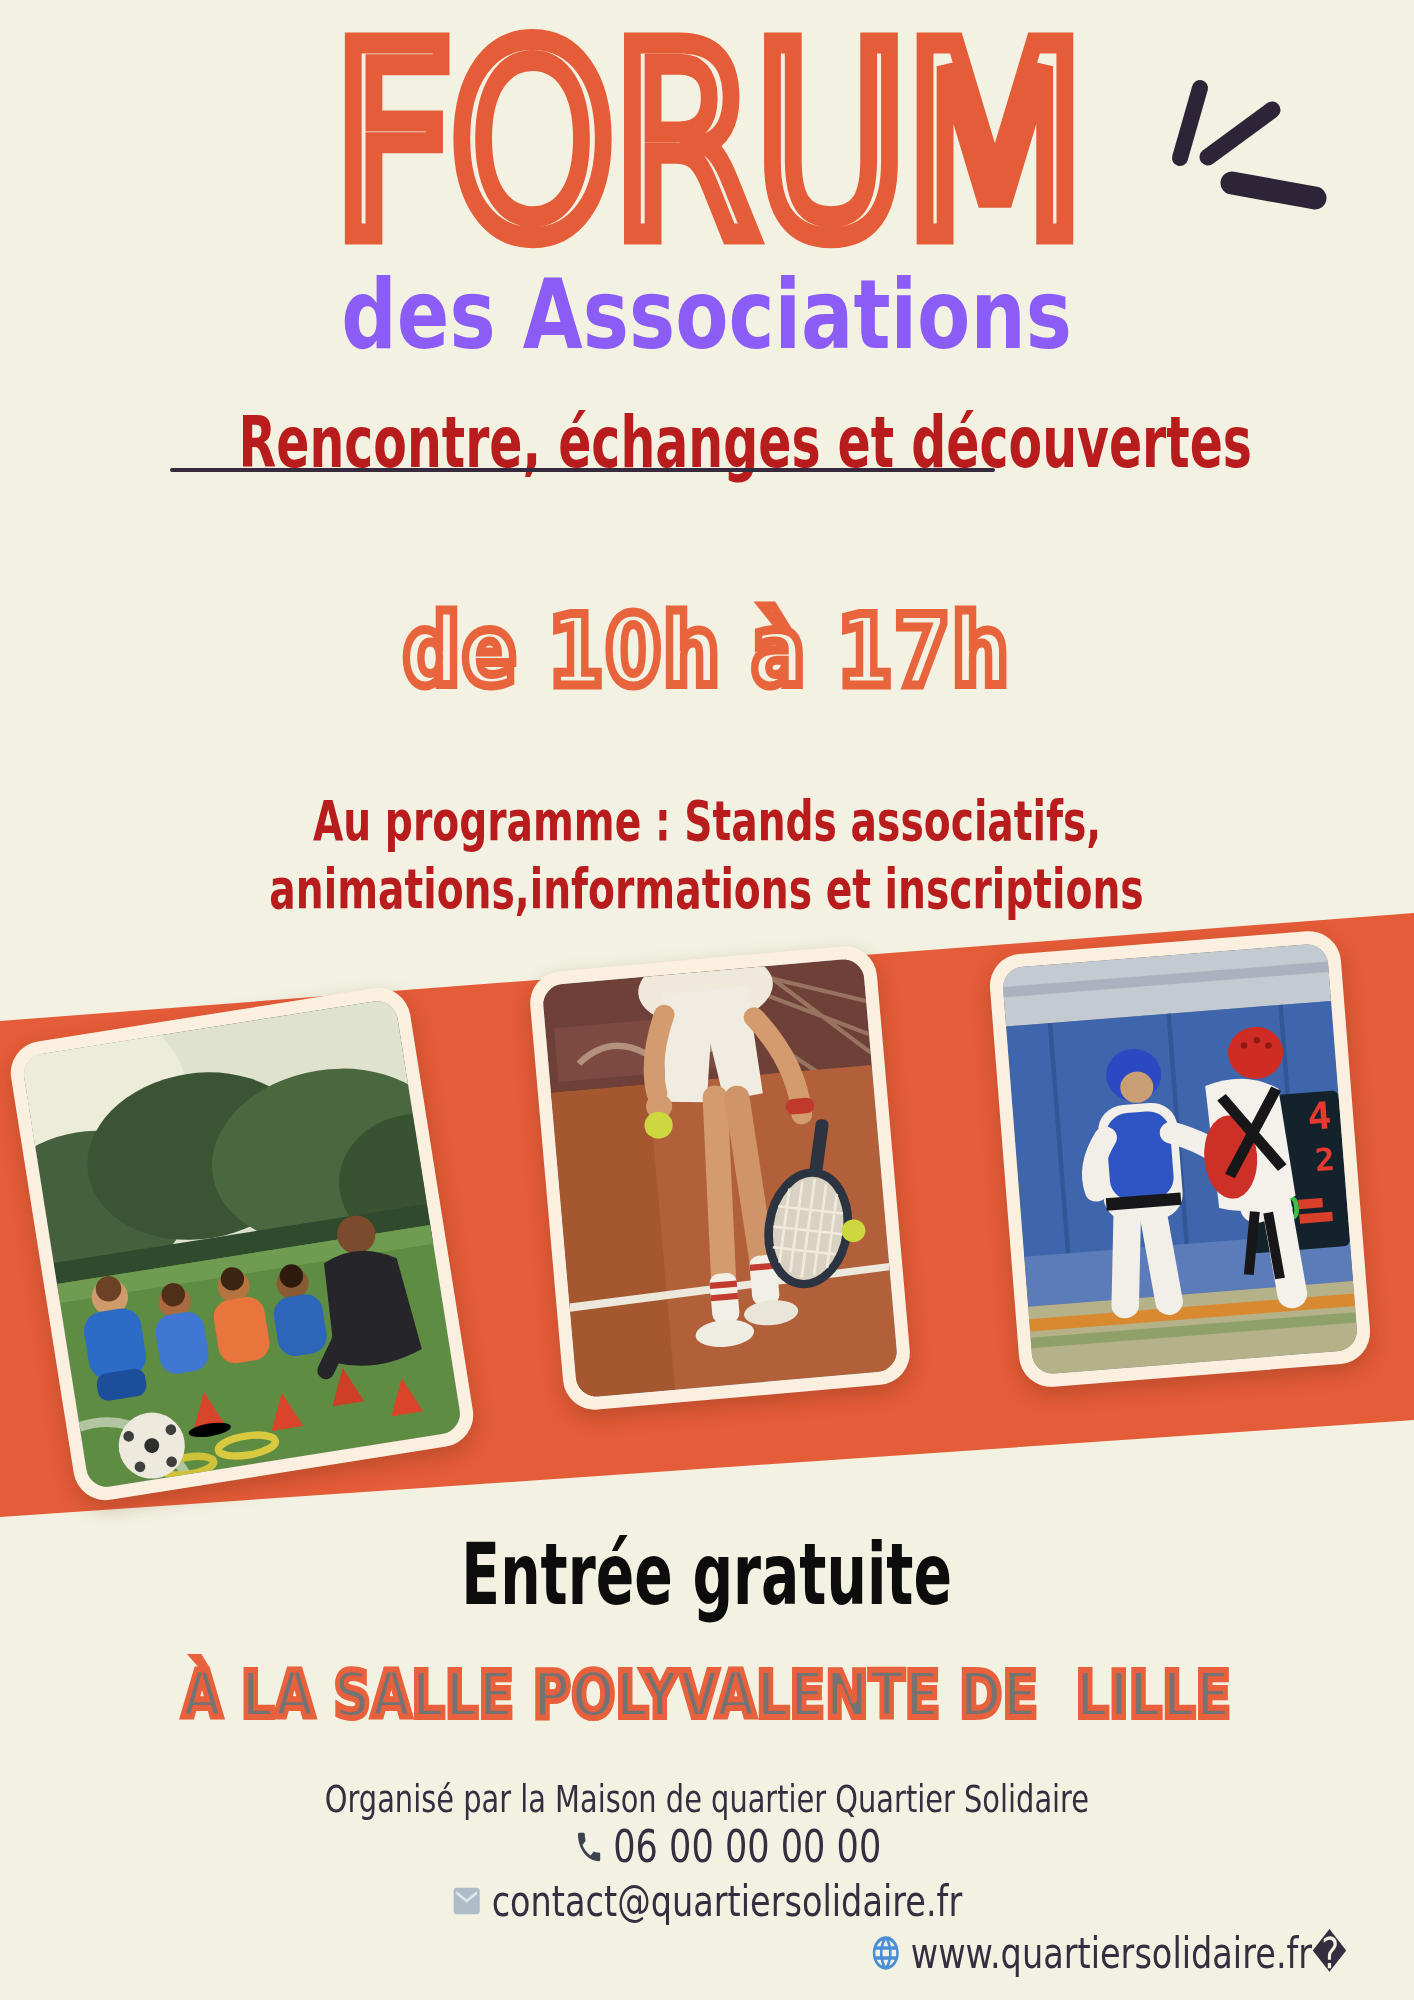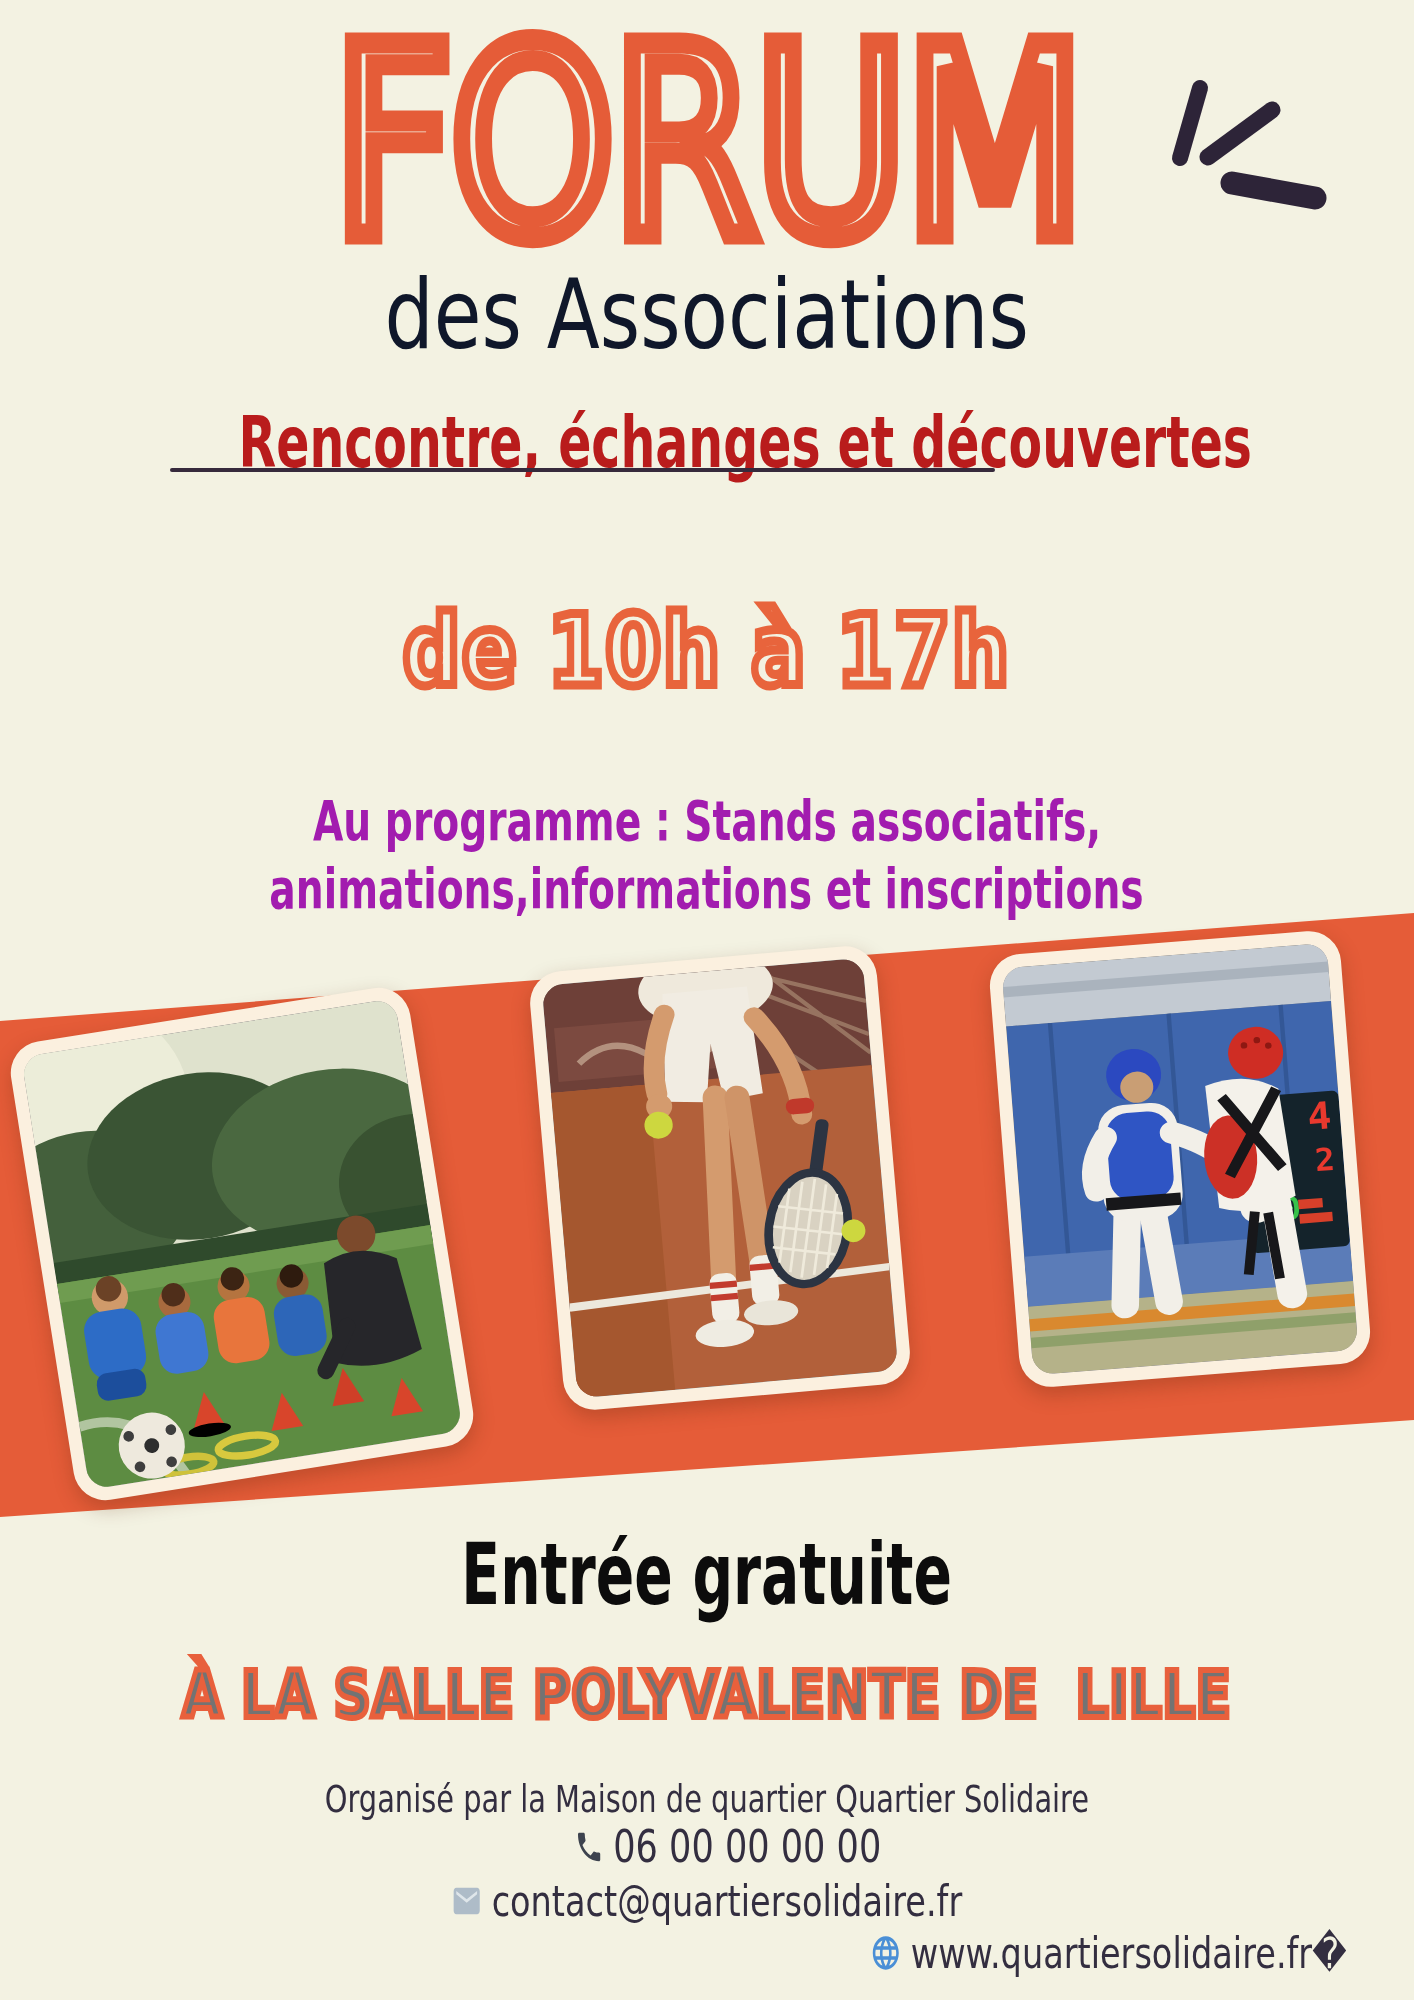--- a/index.html
+++ b/index.html
@@ -7,33 +7,33 @@
     position:relative;width:1414px;height:2000px;overflow:hidden;
     background:#f3f2e2;font-family:"DejaVu Sans","Liberation Sans",sans-serif;
   }
   .centerline{position:absolute;left:0;right:0;text-align:center;white-space:nowrap;}
   .squish{display:inline-block;transform-origin:50% 50%;white-space:pre;}
 
   
   .title{top:6px;font-size:262px;line-height:1.05;font-weight:normal;letter-spacing:-4px;
          color:#f3f2e2;-webkit-text-stroke:21px #e55c38;}
   .title .squish{transform:scaleX(0.80);}
-  .subtitle{top:262px;font-size:97px;line-height:1.1;font-weight:normal;color:#0f172a;}
+  .subtitle{top:262px;font-size:97px;line-height:1.1;font-weight:bold;color:#8b5cf6;}
   .subtitle .squish{transform:scaleX(0.80);}
 
   .tagline{top:400px;font-size:72px;font-weight:bold;color:#b91c1c;}
   .tagline .squish{transform:scaleX(0.68);}
   .divider{position:absolute;left:170px;top:468px;width:825px;height:4px;background:#362a3c;border-radius:2px;}
 
   .dateline{font-size:98px;font-weight:bold;letter-spacing:2px;color:#f3f2e2;-webkit-text-stroke:9px #e8643c;}
   .dateline .squish{transform:scaleX(0.82);}
   .date1{top:496px;}
   .date2{top:594px;}
 
-  .program{font-size:56px;font-weight:bold;color:#a21caf;}
+  .program{font-size:56px;font-weight:bold;color:#b91c1c;}
   .program .squish{transform:scaleX(0.70);}
   .program1{top:788px;}
   .program2{top:856px;}
 
   
   .band{position:absolute;inset:0;background:#e55c38;
         clip-path:polygon(0 51.05%,100% 45.65%,100% 71%,0 75.85%);}
   .photo-card{position:absolute;background:#fbf0df;border-radius:32px;padding:13px;
               box-shadow:0 8px 20px rgba(90,35,12,0.28);}
   .photo-inner{width:100%;height:100%;border-radius:21px;overflow:hidden;background:#888;}

